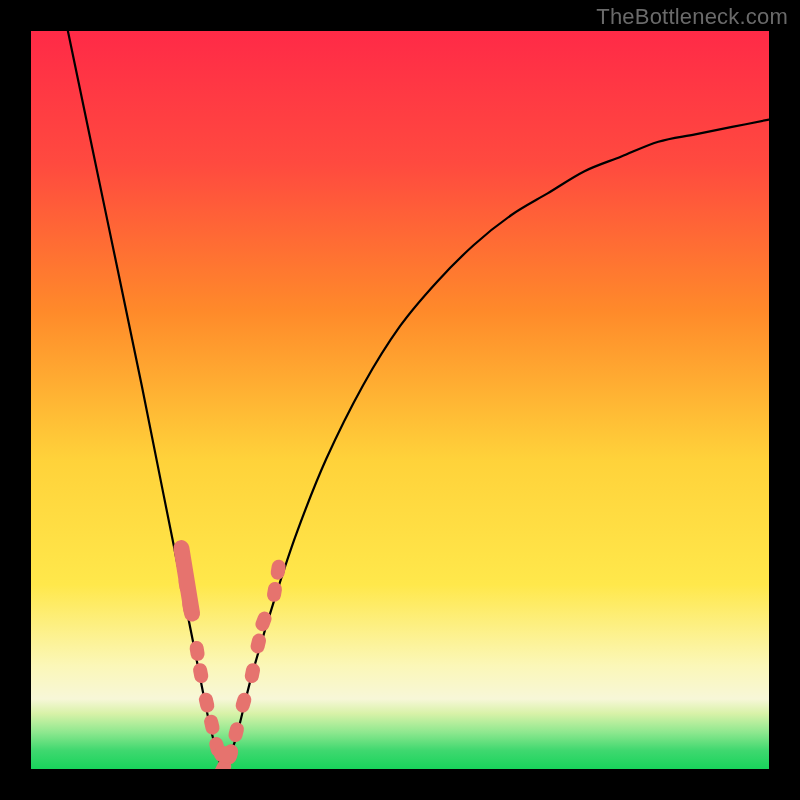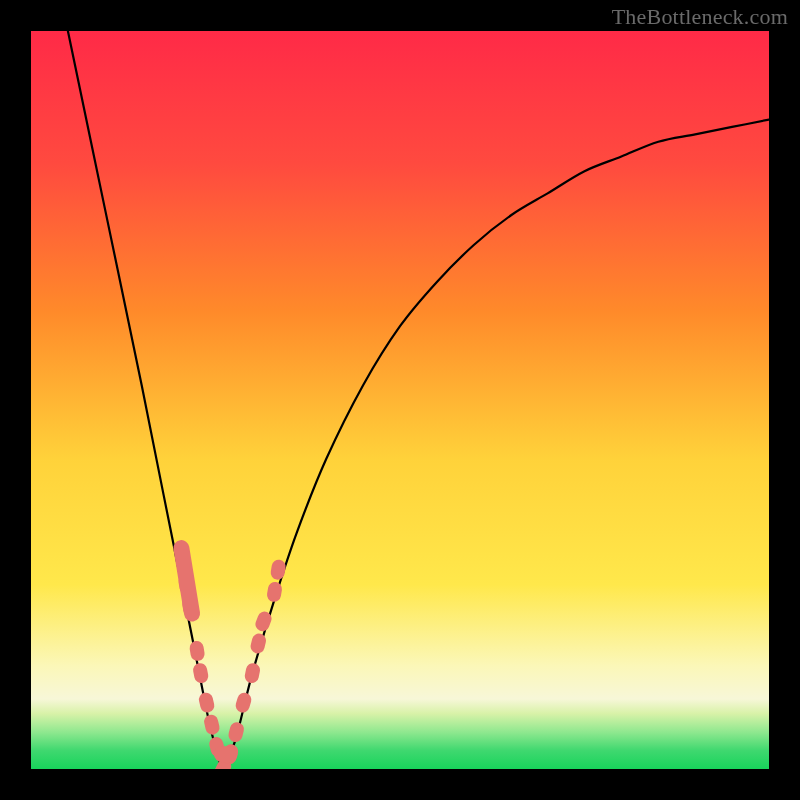--- a/index.html
+++ b/index.html
@@ -25,21 +25,20 @@
   }
   .watermark {
     position: absolute;
     top: 4px;
     right: 12px;
     color: #6a6a6a;
     font-size: 22px;
     font-weight: 500;
     letter-spacing: 0.2px;
     user-select: none;
-    font-family: Liberation Serif, serif;
   }
   svg.curve {
     position: absolute;
     inset: 0;
   }
 </style>
 </head>
 <body>
 
 <div class="frame">

